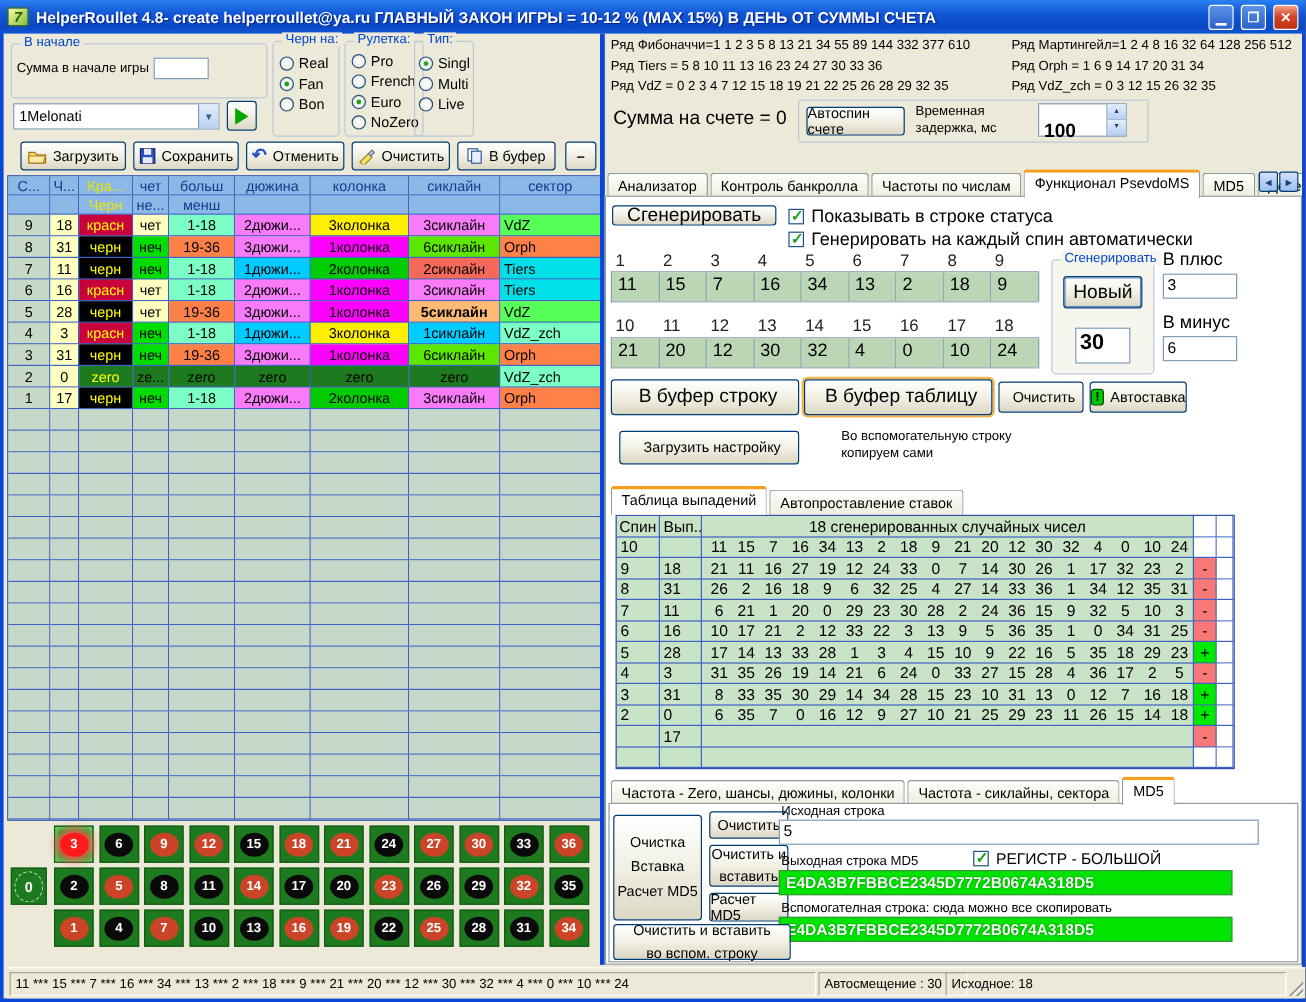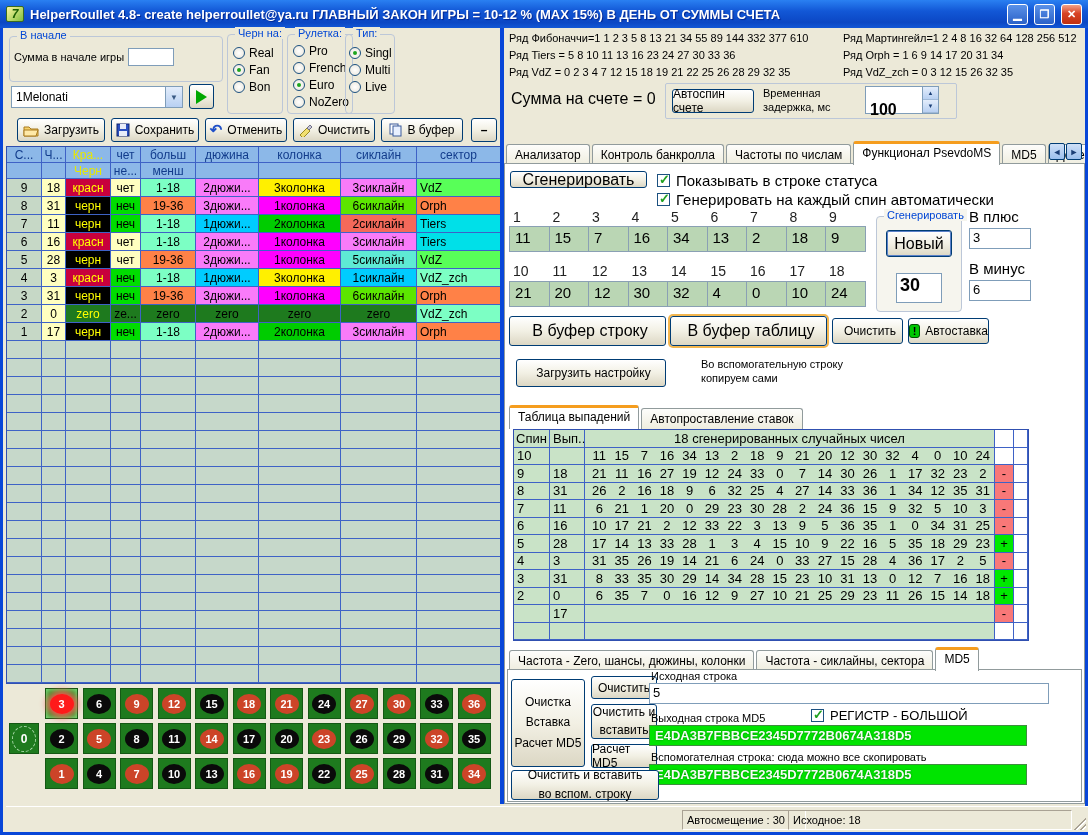--- a/index.html
+++ b/index.html
@@ -290,21 +290,21 @@
           <div class="hcell left" style="background: rgb(0, 224, 232); color: rgb(0, 0, 0);">Tiers</div>
         </div>
         <div class="hrow">
           <div class="hcell" style="background: rgb(198, 216, 198);">5</div>
           <div class="hcell" style="background: rgb(255, 255, 192);">28</div>
           <div class="hcell" style="background: rgb(0, 0, 0); color: rgb(255, 255, 0);">черн</div>
           <div class="hcell" style="background: rgb(255, 255, 192); color: rgb(0, 0, 0);">чет</div>
           <div class="hcell" style="background: rgb(255, 129, 71); color: rgb(0, 0, 0);">19-36</div>
           <div class="hcell" style="background: rgb(249, 123, 249); color: rgb(0, 0, 0);">3дюжи...</div>
           <div class="hcell" style="background: rgb(255, 0, 255); color: rgb(0, 0, 0);">1колонка</div>
-          <div class="hcell" style="background: #5eead4; color: rgb(0, 0, 0);">5сиклайн</div>
+          <div class="hcell" style="background: #fdba74; color: rgb(0, 0, 0); font-weight: bold;">5сиклайн</div>
           <div class="hcell left" style="background: rgb(88, 255, 88); color: rgb(0, 0, 0);">VdZ</div>
         </div>
         <div class="hrow">
           <div class="hcell" style="background: rgb(198, 216, 198);">4</div>
           <div class="hcell" style="background: rgb(255, 255, 192);">3</div>
           <div class="hcell" style="background: rgb(200, 0, 60); color: rgb(255, 255, 0);">красн</div>
           <div class="hcell" style="background: rgb(0, 221, 0); color: rgb(0, 0, 0);">неч</div>
           <div class="hcell" style="background: rgb(124, 255, 196); color: rgb(0, 0, 0);">1-18</div>
           <div class="hcell" style="background: rgb(0, 204, 255); color: rgb(0, 0, 0);">1дюжи...</div>
           <div class="hcell" style="background: rgb(255, 240, 0); color: rgb(0, 0, 0);">3колонка</div>
@@ -1106,18 +1106,19 @@
       <div class="greenfield" style="left:144px;top:561px;width:378px;height:21px;">E4DA3B7FBBCE2345D7772B0674A318D5</div>
       <div class="lbl" style="left:146px;top:587px;">Вспомогателная строка: сюда можно все скопировать</div>
       <div class="greenfield" style="left:144px;top:600px;width:378px;height:21px;">E4DA3B7FBBCE2345D7772B0674A318D5</div>
       <div class="xpbtn" style="left:6px;top:606px;width:148px;height:30px;flex-direction:column;line-height:1.1;">
         <span>Очистить и  вставить</span>
         <span>во вспом. строку</span>
       </div>
     </div>
 
     <div class="statusbar">
+      <div class="ssec" style="left:2px;width:672px;">11 *** 15 *** 7 *** 16 *** 34 *** 13 *** 2 *** 18 *** 9 *** 21 *** 20 *** 12 *** 30 *** 32 *** 4 *** 0 *** 10 *** 24</div>
       <div class="ssec" style="left:676px;width:124px;">Автосмещение : 30</div>
       <div class="ssec" style="left:782px;width:284px;">Исходное: 18</div>
       <div class="grip"></div>
     </div>
   </div>
 </div>
 
 </body></html>

